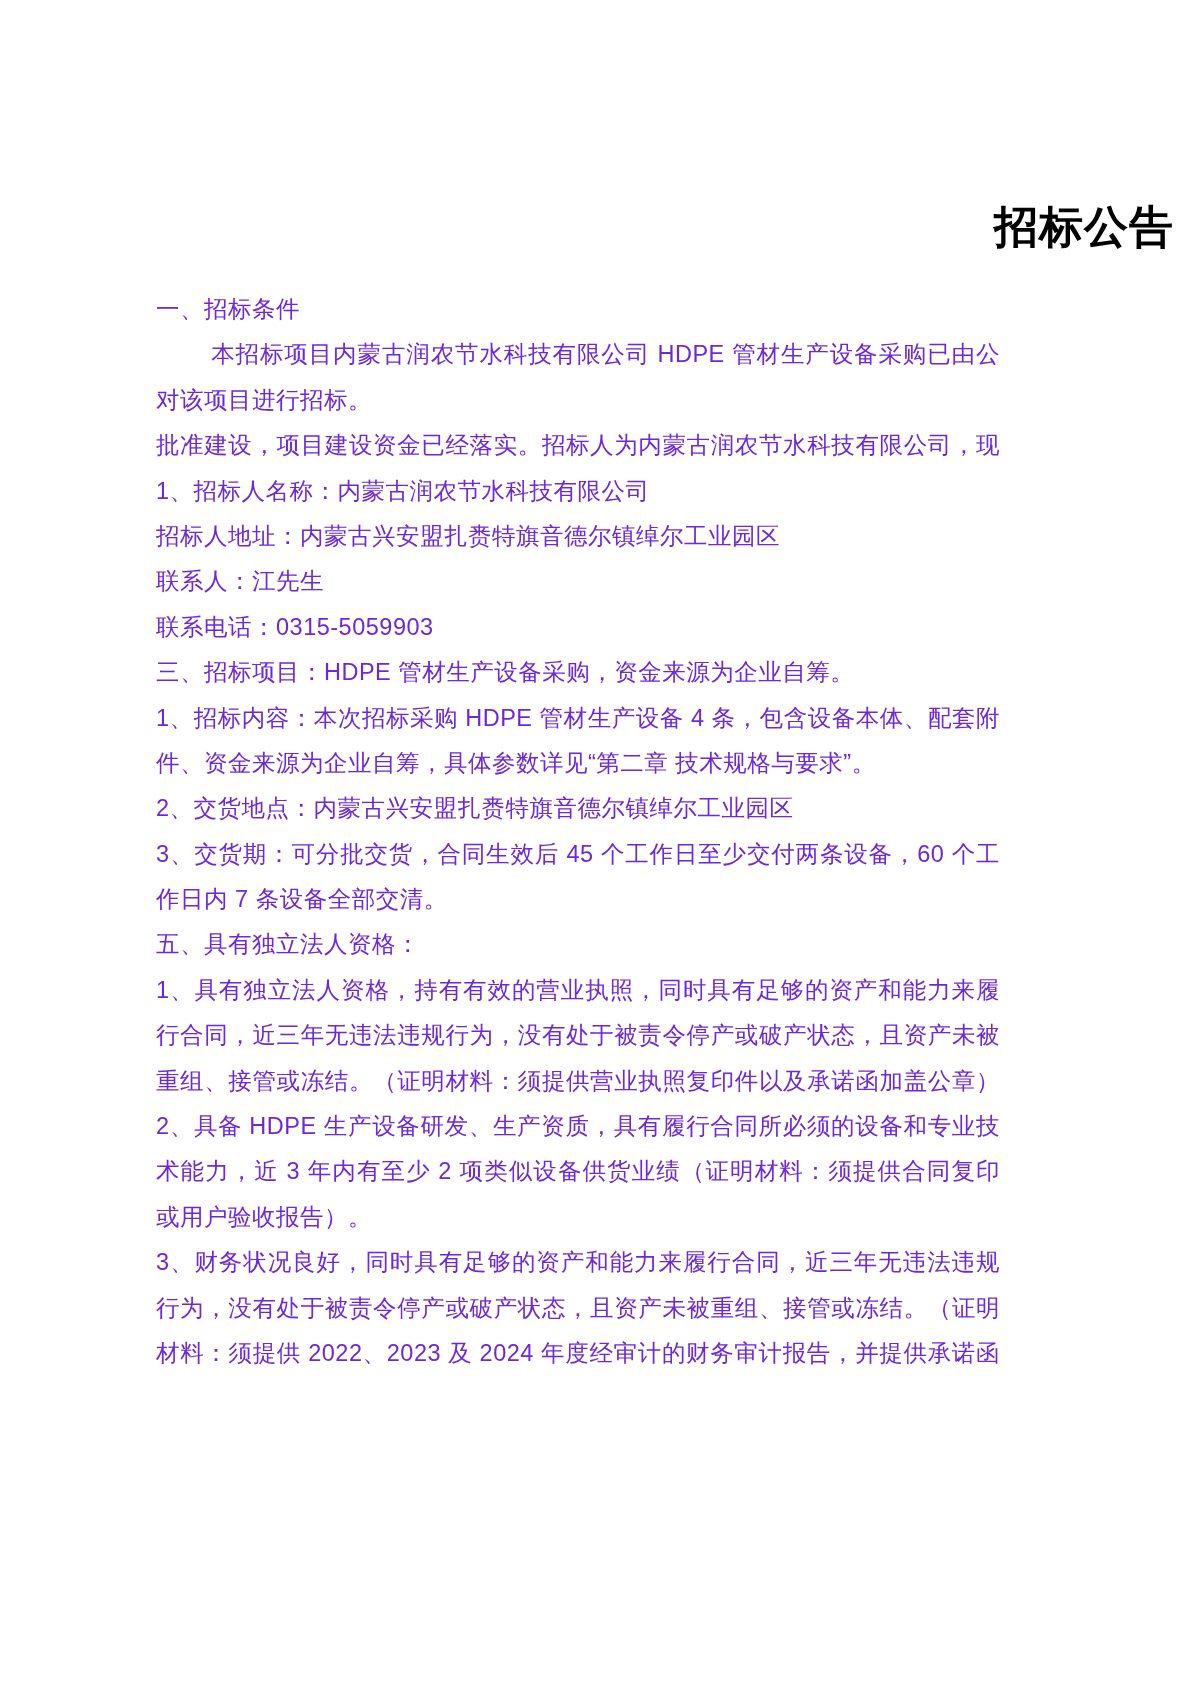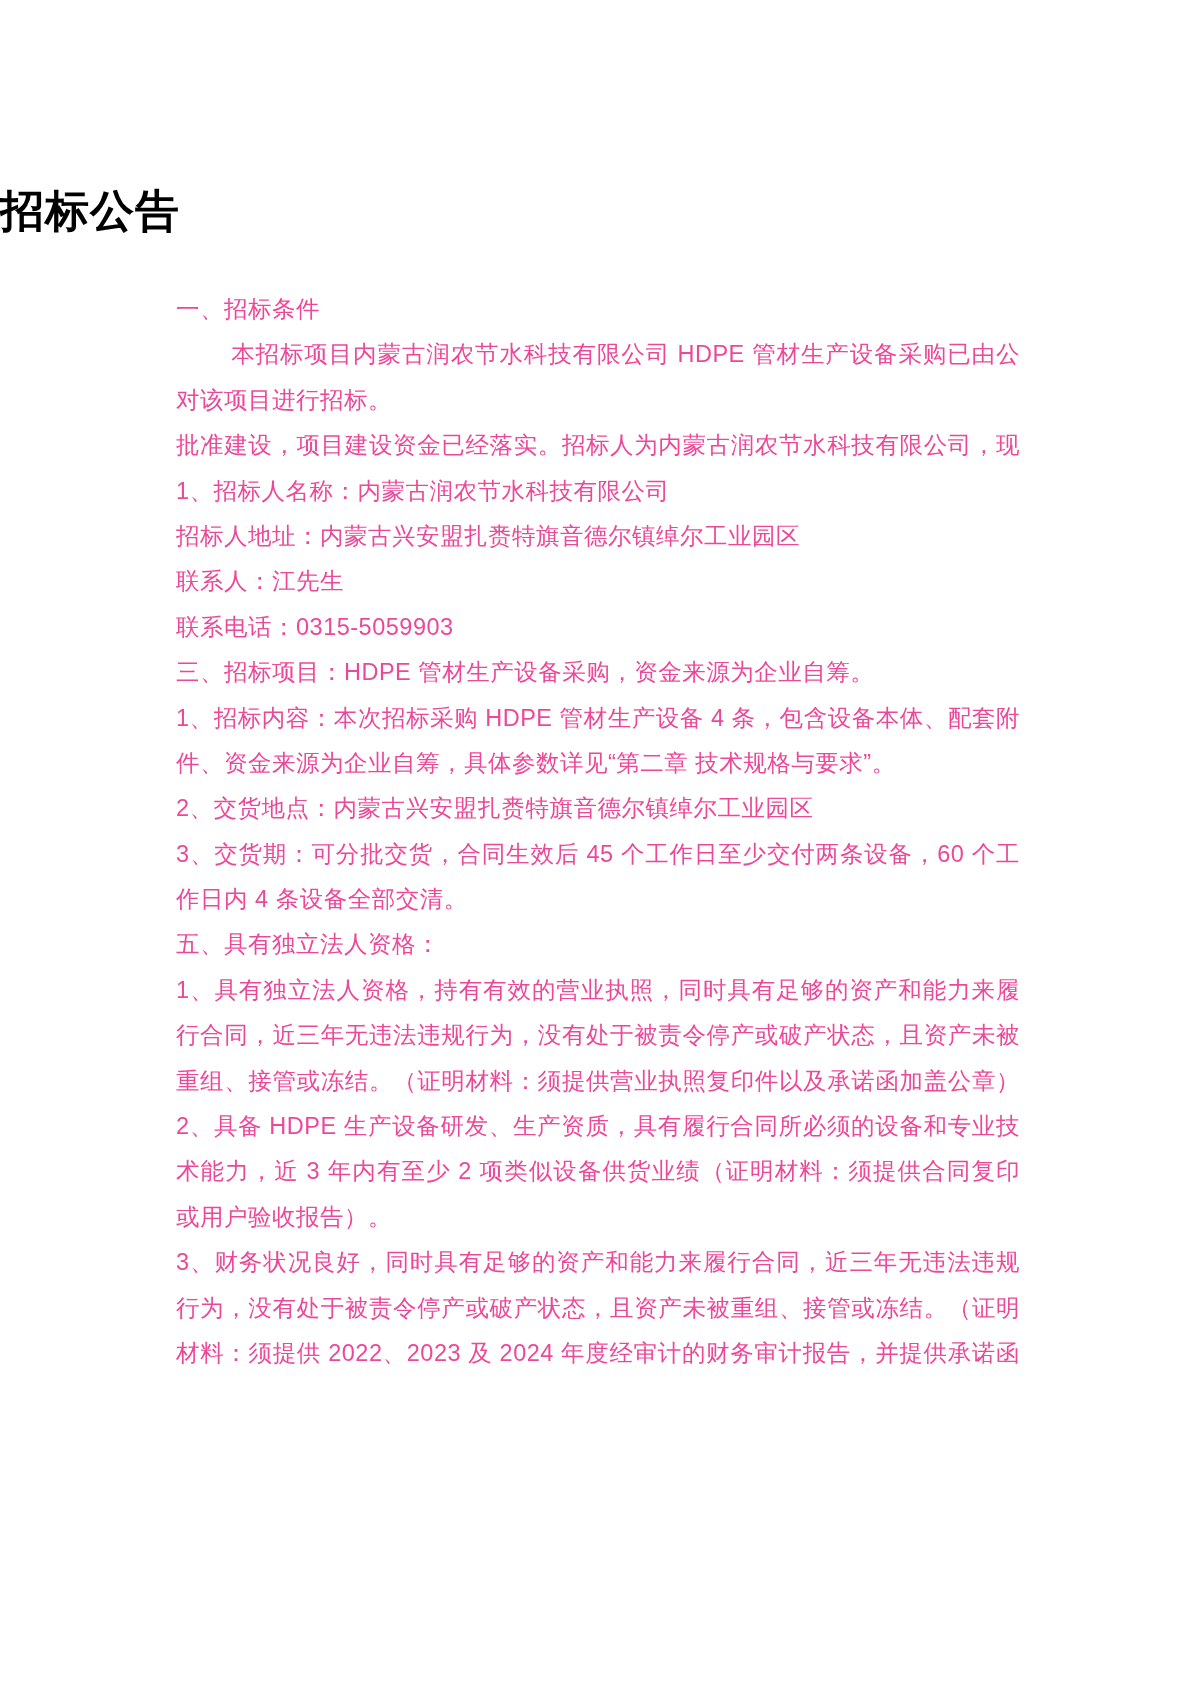--- a/index.html
+++ b/index.html
@@ -13,35 +13,35 @@
     height: 1683px;
     background: #ffffff;
     overflow: hidden;
     font-family: "Liberation Sans", "DejaVu Sans", sans-serif;
   }
   .doc-title {
     position: absolute;
     top: 186px;
     left: 0;
     right: 0;
-    margin: 0;
-    text-align: left;
+    margin: 16px;
+    text-align: right;
     font-family: "Liberation Serif", "DejaVu Serif", serif;
     font-weight: 700;
     font-size: 44px;
     line-height: 52px;
     color: #000000;
     letter-spacing: 1px;
   }
   .body-text {
     position: absolute;
     top: 287px;
-    left: 176px;
+    left: 156px;
     width: 844px;
-    color: #ec4899;
+    color: #6d28d9;
     font-size: 23.5px;
     line-height: 45.4px;
   }
   .line {
     height: 45.4px;
     white-space: nowrap;
     letter-spacing: 0.5px;
   }
   .line.fill {
     white-space: normal;
@@ -72,21 +72,21 @@
       <div class="line fill">批准建设，项目建设资金已经落实。招标人为内蒙古润农节水科技有限公司，现</div>
       <div class="line">1、招标人名称：内蒙古润农节水科技有限公司</div>
       <div class="line">招标人地址：内蒙古兴安盟扎赉特旗音德尔镇绰尔工业园区</div>
       <div class="line">联系人：江先生</div>
       <div class="line">联系电话：0315-5059903</div>
       <div class="line">三、招标项目：HDPE 管材生产设备采购，资金来源为企业自筹。</div>
       <div class="line fill">1、招标内容：本次招标采购 HDPE 管材生产设备 4 条，包含设备本体、配套附</div>
       <div class="line">件、资金来源为企业自筹，具体参数详见“第二章 技术规格与要求”。</div>
       <div class="line">2、交货地点：内蒙古兴安盟扎赉特旗音德尔镇绰尔工业园区</div>
       <div class="line fill">3、交货期：可分批交货，合同生效后 45 个工作日至少交付两条设备，60 个工</div>
-      <div class="line">作日内 4 条设备全部交清。</div>
+      <div class="line">作日内 7 条设备全部交清。</div>
       <div class="line">五、具有独立法人资格：</div>
       <div class="line fill">1、具有独立法人资格，持有有效的营业执照，同时具有足够的资产和能力来履</div>
       <div class="line fill">行合同，近三年无违法违规行为，没有处于被责令停产或破产状态，且资产未被</div>
       <div class="line fill">重组、接管或冻结。（证明材料：须提供营业执照复印件以及承诺函加盖公章）</div>
       <div class="line fill">2、具备 HDPE 生产设备研发、生产资质，具有履行合同所必须的设备和专业技</div>
       <div class="line fill">术能力，近 3 年内有至少 2 项类似设备供货业绩（证明材料：须提供合同复印件</div>
       <div class="line">或用户验收报告）。</div>
       <div class="line fill">3、财务状况良好，同时具有足够的资产和能力来履行合同，近三年无违法违规</div>
       <div class="line fill">行为，没有处于被责令停产或破产状态，且资产未被重组、接管或冻结。（证明</div>
       <div class="line fill">材料：须提供 2022、2023 及 2024 年度经审计的财务审计报告，并提供承诺函加</div>

